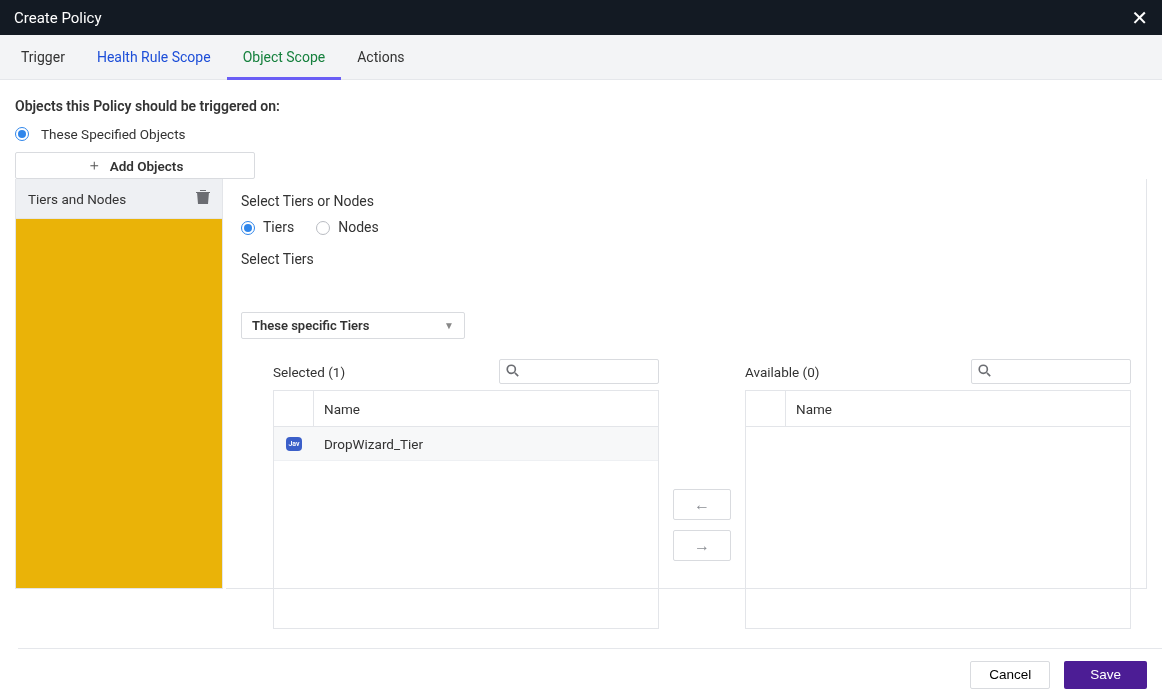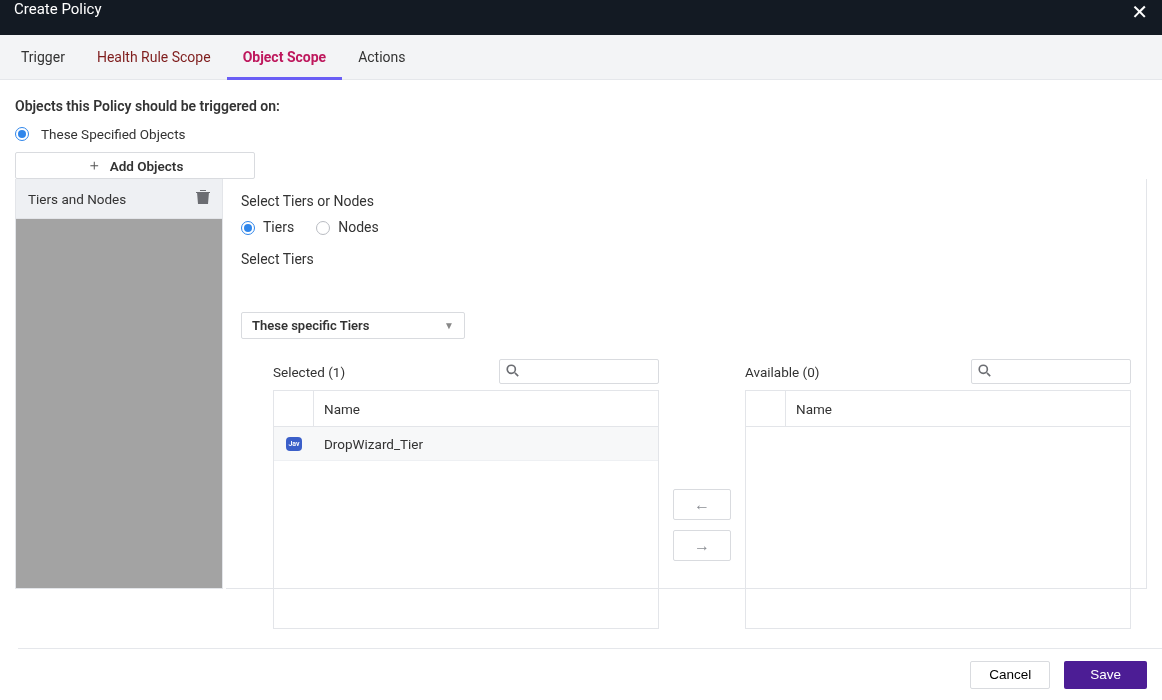--- a/index.html
+++ b/index.html
@@ -1,42 +1,42 @@
 <!DOCTYPE html>
 <html><head>
   <meta charset="utf-8">
   <style>
     * { box-sizing: border-box; margin: 0; padding: 0; }
     body { font-family: -apple-system, BlinkMacSystemFont, "Segoe UI", Roboto, sans-serif; font-size: 14px; color: #333; background: #fff; width: 1162px; height: 700px; overflow: hidden; position: relative; }
     
-    .header { background: #131a23; height: 35px; display: flex; align-items: flex-start; justify-content: space-between; padding: 0 14px; }
+    .header { background: #131a23; height: 35px; display: flex; align-items: center; justify-content: space-between; padding: 0 14px; }
     .header-title { color: #fff; font-size: 15px; font-weight: 400; }
     .close-x { color: #fff; font-size: 20px; cursor: pointer; font-weight: 300; }
     
     .tabs { background: #f3f4f6; height: 45px; display: flex; align-items: stretch; border-bottom: 1px solid #e5e7eb; padding-left: 5px; }
-    .tab { padding: 0 16px; display: flex; align-items: center; font-size: 14px; color: #7f1d1d; cursor: pointer; position: relative; }
+    .tab { padding: 0 16px; display: flex; align-items: center; font-size: 14px; color: #1d4ed8; cursor: pointer; position: relative; }
     .tab.dark { color: #333; }
-    .tab.active { color: #be185d; font-weight: 700; }
+    .tab.active { color: #15803d; font-weight: 400; }
     .tab.active::after { content:''; position:absolute; bottom:-1px; left:0; right:0; height:3px; background:#6a5ef5; }
     
     .content { padding: 18px 15px 0 15px; }
     .section-title { font-weight: 600; font-size: 14px; margin-bottom: 12px; }
     
     .radio-row { display: flex; align-items: center; margin-bottom: 8px; }
     .radio { width: 14px; height: 14px; border: 1px solid #b9bcc2; border-radius: 50%; margin-right: 12px; display: inline-flex; align-items: center; justify-content: center; cursor: pointer; flex-shrink:0; }
     .radio.checked { border-color: #2f86eb; }
     .radio.checked::after { content:''; width:8px; height:8px; background:#2f86eb; border-radius:50%; }
     .radio-label { font-size: 13.5px; }
     
     .add-btn { margin-top: 10px; width: 240px; height: 27px; border: 1px solid #d9dbdf; background:#fff; border-radius:2px; display:flex; align-items:center; justify-content:center; gap:8px; cursor:pointer; font-weight:600; font-size:13.5px; }
     .plus { font-size:15px; font-weight:400; color:#555; }
     
     .layout { display:flex; margin-top:0; }
     
-    .left-col { width:240px; border:1px solid #e3e5e9; border-top:none; height:410px; background:#a3a3a3; }
+    .left-col { width:240px; border:1px solid #e3e5e9; border-top:none; height:410px; background:#eab308; }
     .obj-type-item { height:40px; background:#eef0f3; border-bottom:1px solid #e3e5e9; display:flex; align-items:center; justify-content:space-between; padding:0 12px 0 12px; font-size:13.5px; }
     .trash { color:#6b6d72; cursor:pointer; }
     
     .right-col { flex:1; border:1px solid #e3e5e9; border-top:none; border-left:none; margin-left:3px; height:410px; padding:14px 15px; background:#fff; }
     .sub-title { font-size:14px; margin-bottom:10px; }
     .inline-radios { display:flex; gap:22px; align-items:center; margin-bottom:16px; }
     .inline-radio { display:flex; align-items:flex-end; }
     .inline-radio .radio { margin-right:8px; }
     
     .select-tiers-label { font-size:14px; margin-bottom:8px; }

